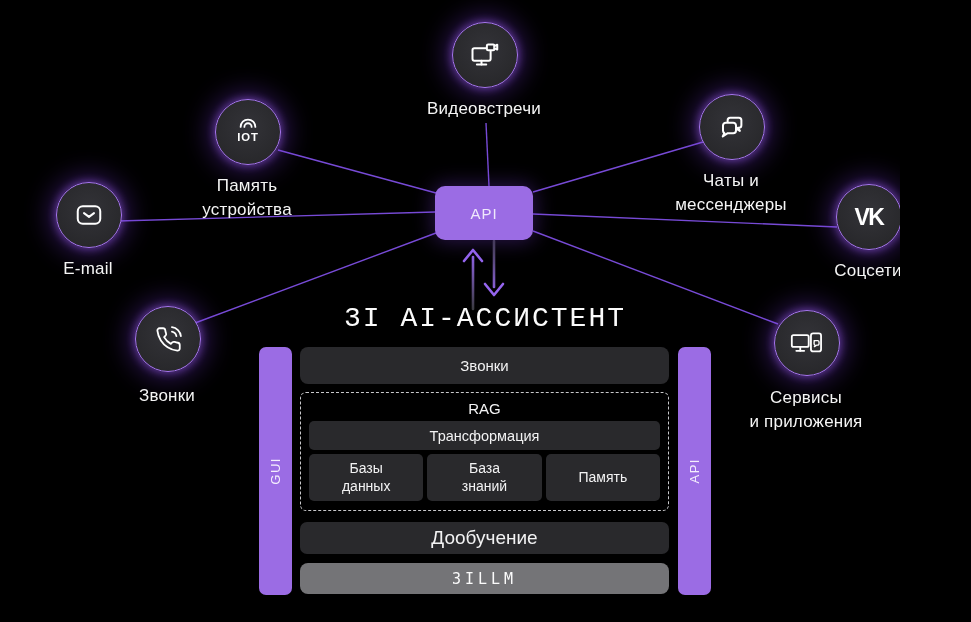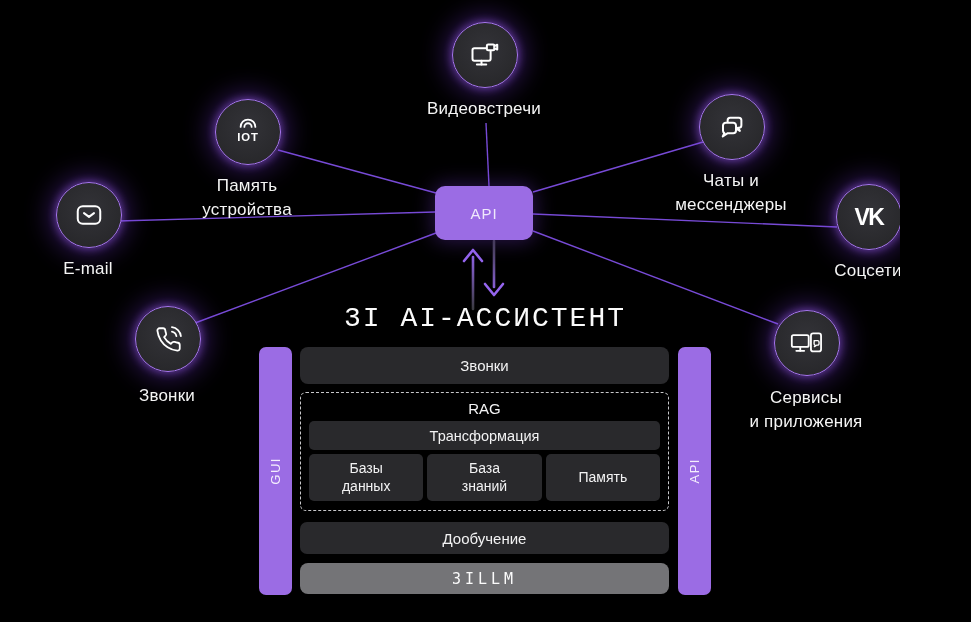--- a/index.html
+++ b/index.html
@@ -45,21 +45,21 @@
   .content{position:absolute;left:41px;top:0;width:369px;}
   .boxd{background:#29292c;border-radius:8px;display:flex;align-items:center;justify-content:center;
         color:#f2f2f3;}
   .tuning{position:absolute;top:1px;left:0;right:0;height:37px;font-size:15px;}
   .dashed{position:absolute;top:46px;left:0;right:0;height:119px;box-sizing:border-box;
           border:1.5px dashed #c9c9cc;border-radius:6px;padding:3px 8px;}
   .rag-label{height:25px;display:flex;align-items:center;justify-content:center;font-size:15px;}
   .transform{height:29px;border-radius:5px;font-size:14.5px;margin-bottom:4px;}
   .rag-row{display:flex;gap:4px;height:47px;}
   .cell{flex:1;border-radius:5px;font-size:14px;line-height:1.25;text-align:center;white-space:pre-line;}
-  .retrain{position:absolute;top:176px;left:0;right:0;height:32px;font-size:15px;border-radius:7px;}
+  .retrain{position:absolute;top:176px;left:0;right:0;height:32px;font-size:19px;border-radius:7px;}
   .llm{position:absolute;top:217px;left:0;right:0;height:31px;background:#747477;border-radius:8px;
        display:flex;align-items:center;justify-content:center;color:#fbfbfb;
        font-family:"DejaVu Sans Mono",monospace;font-size:15px;letter-spacing:4px;}
   .icon-svg{stroke:#fff;fill:none;stroke-width:1.6;stroke-linecap:round;stroke-linejoin:round;}
 </style>
 </head>
 <body>
 
 <div id="stage">
 

